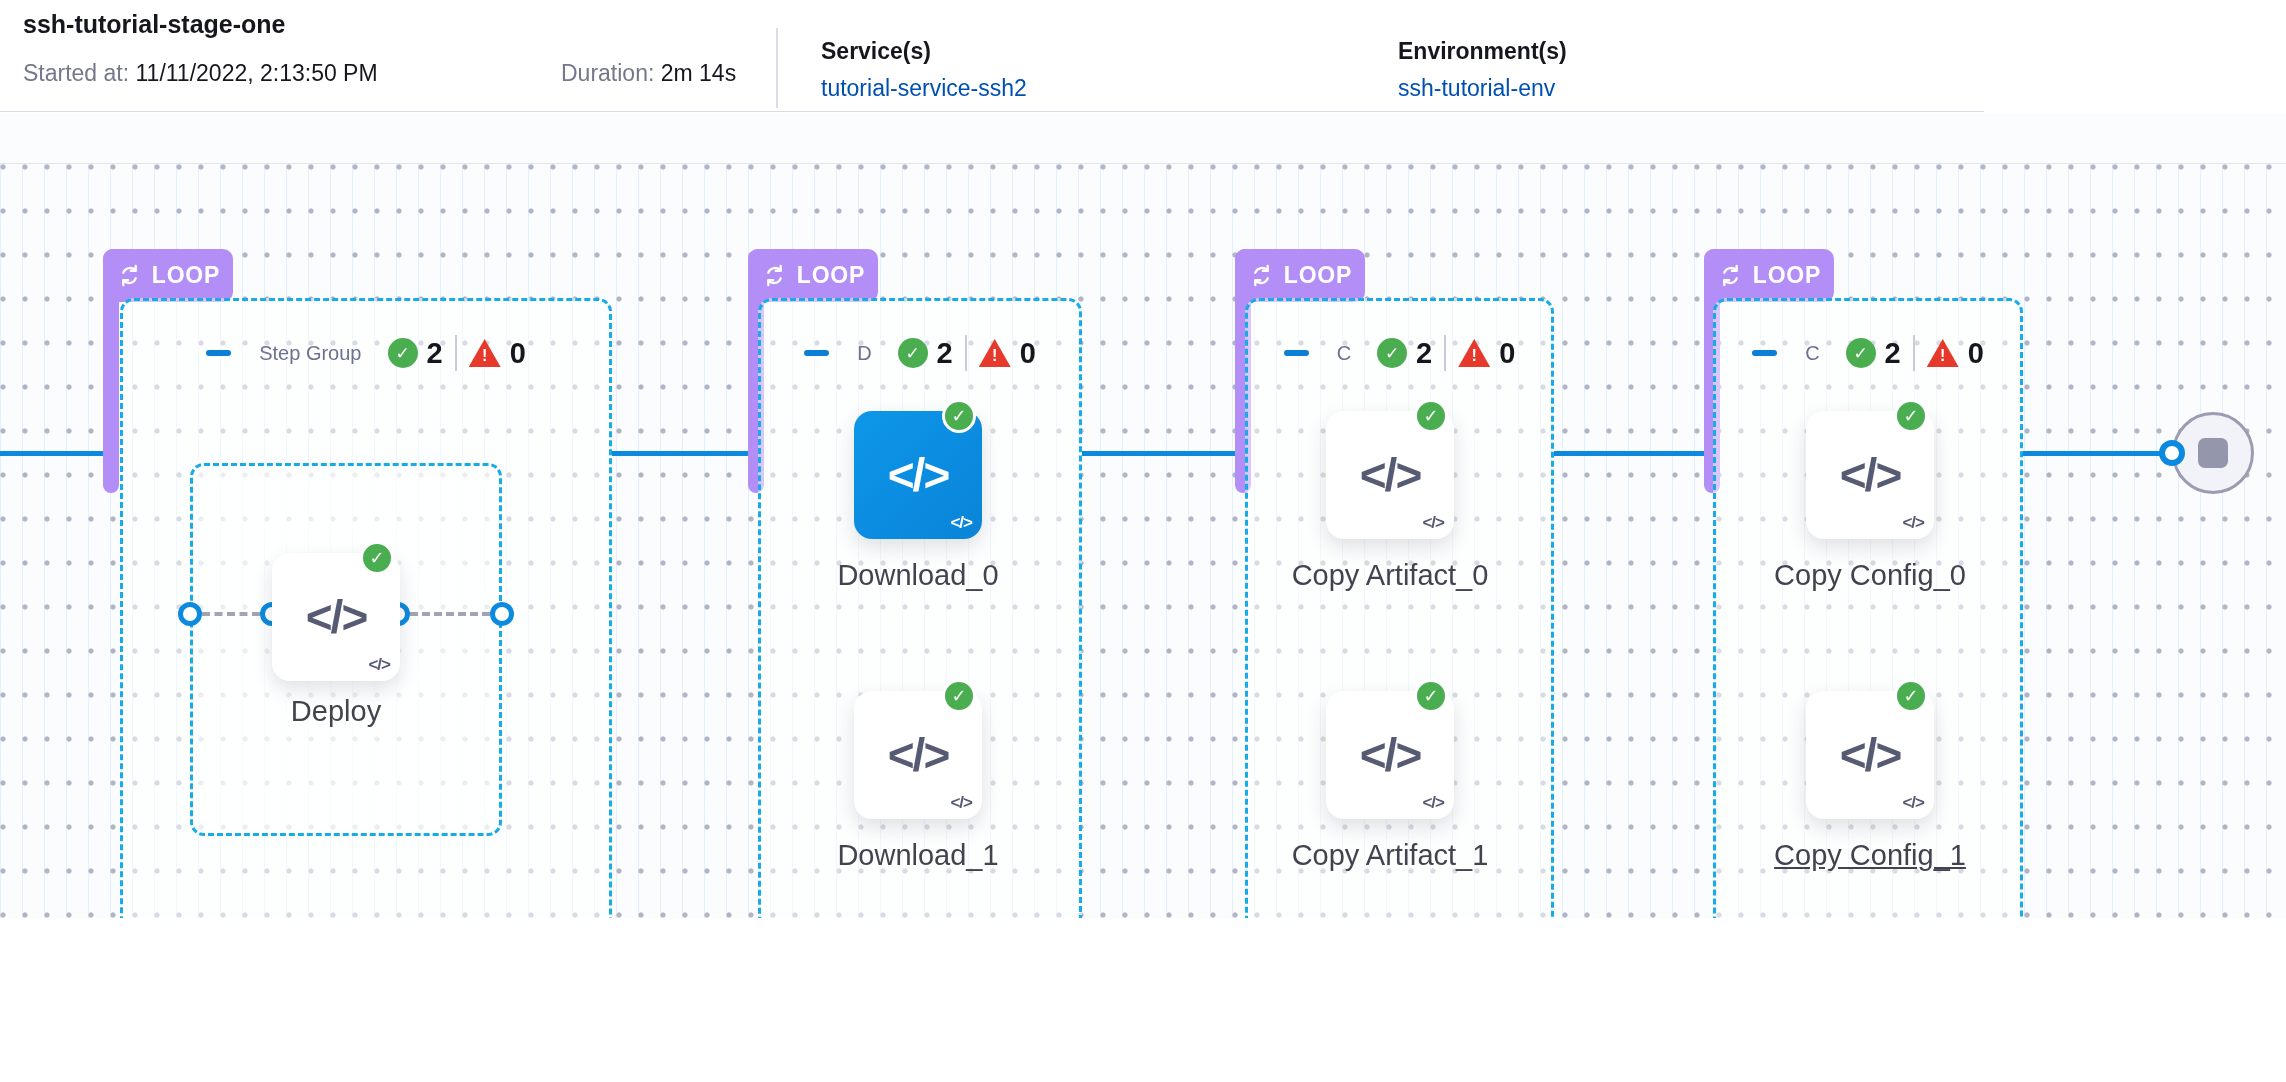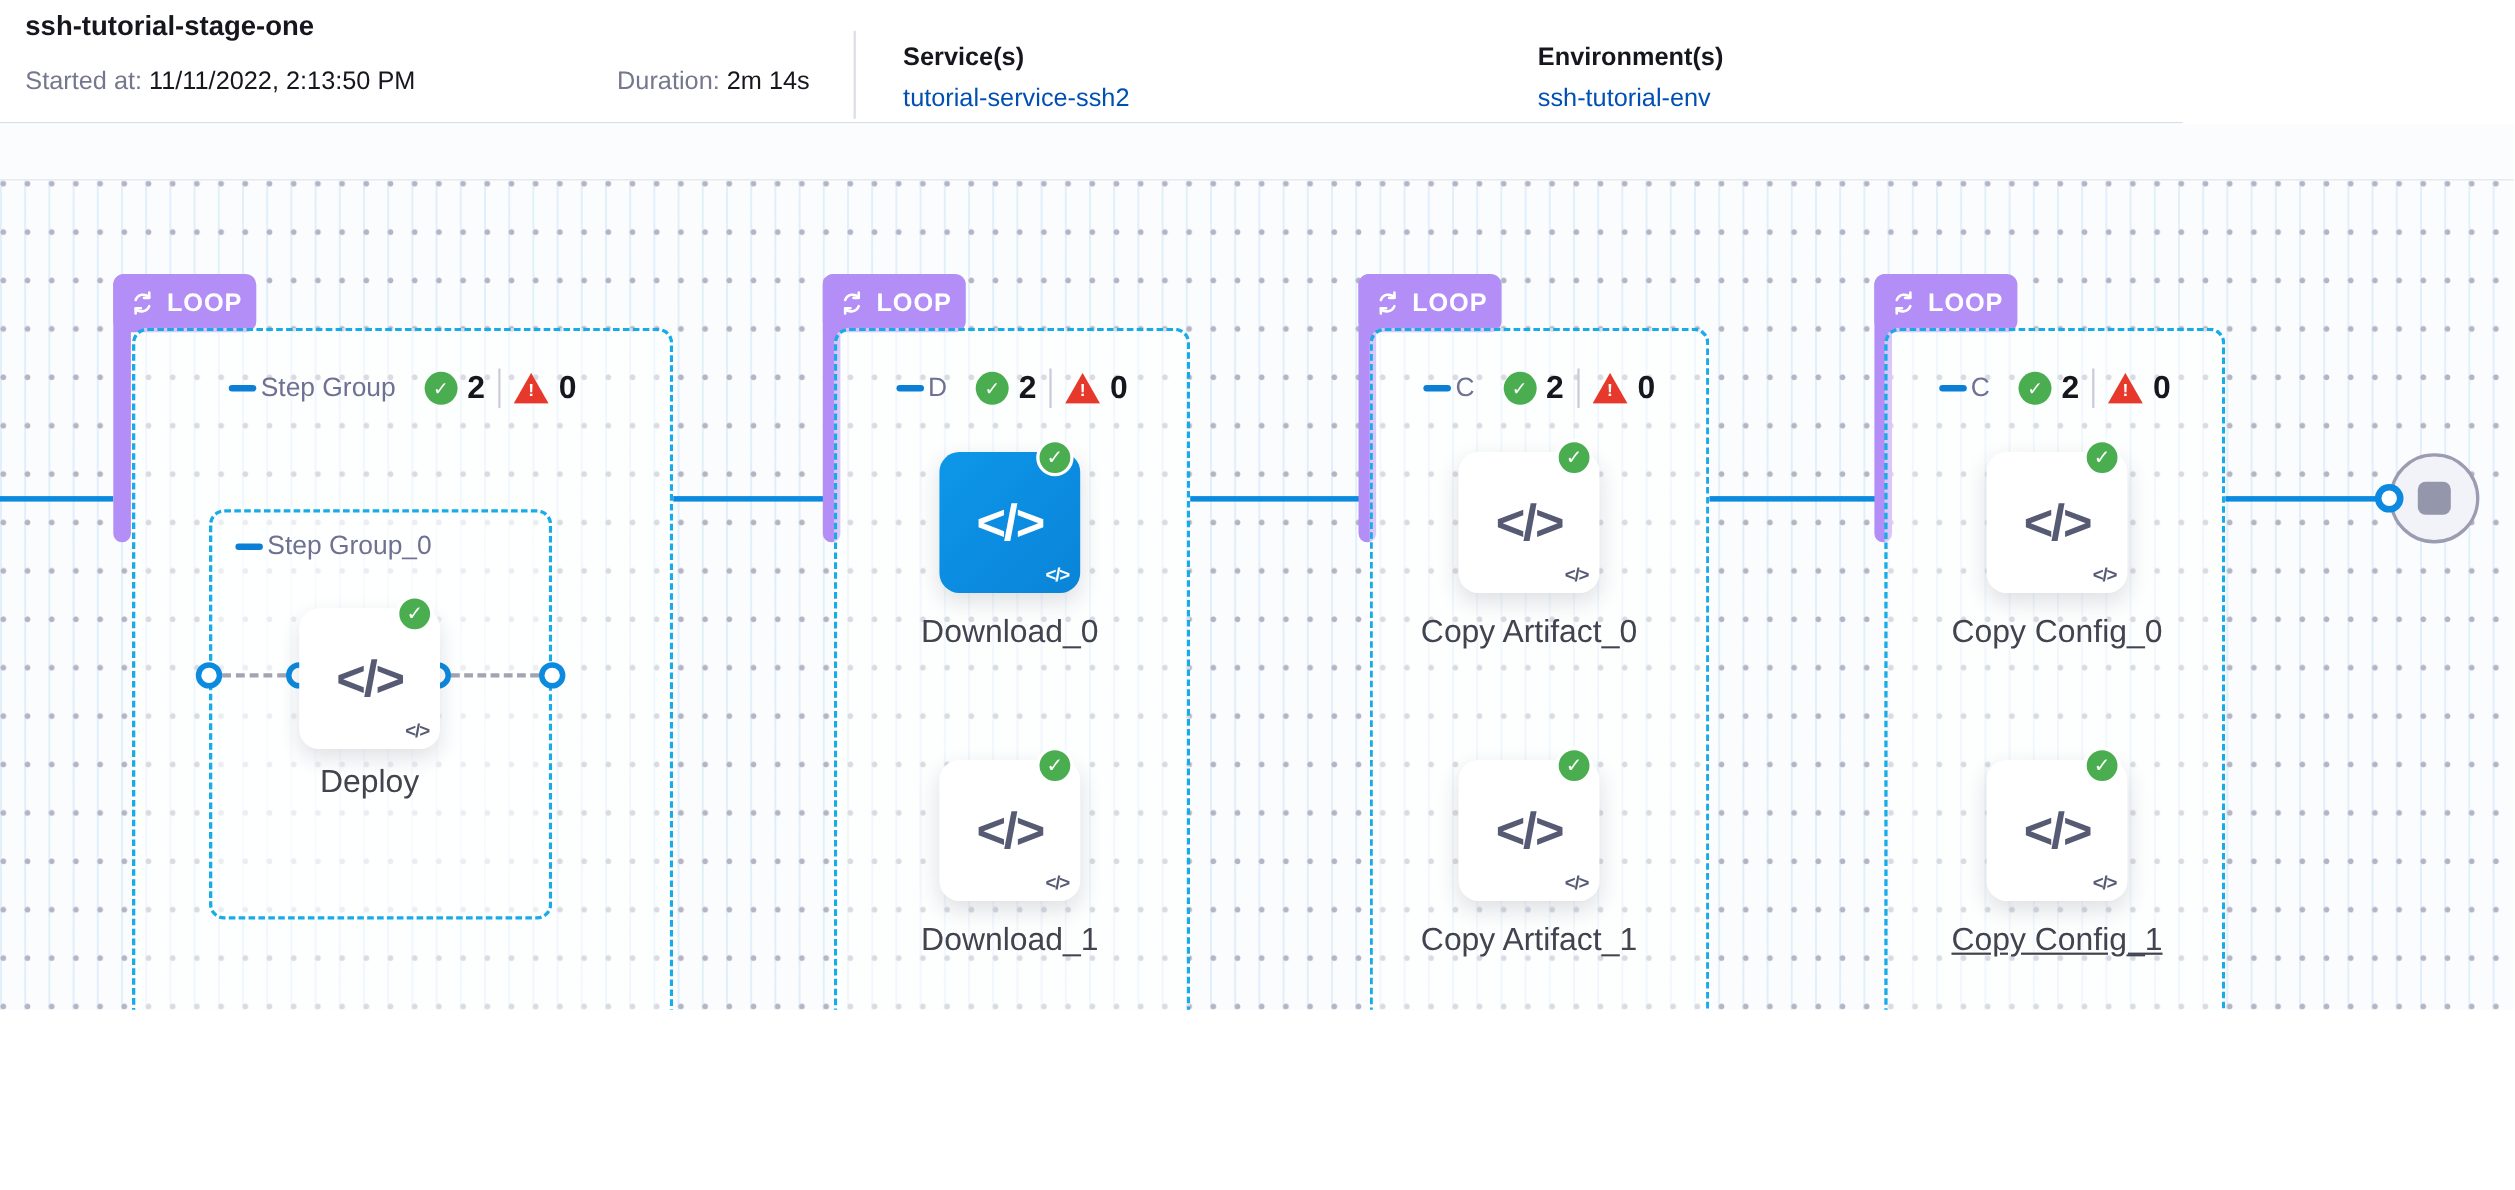--- a/index.html
+++ b/index.html
@@ -32,21 +32,21 @@
   .loop-strip{position:absolute;top:136px;width:16px;height:244px;background:#b28ef6;border-radius:10px 0 8px 8px;}
   .loop-badge{position:absolute;top:136px;height:53px;width:130px;background:#b28ef6;border-radius:10px;
     display:flex;align-items:center;justify-content:center;gap:9px;color:#fff;cursor:pointer;}
   .loop-badge span{font-size:23px;font-weight:700;letter-spacing:.8px;}
 
   
   .gbox{position:absolute;border:3px dashed #18abe8;border-radius:14px;background:rgba(255,255,255,.5);}
   .ghead{position:absolute;height:40px;display:flex;align-items:center;}
   .ghead.center{justify-content:center;}
   .dash{width:25px;height:6px;border-radius:3px;background:#0b7fd6;flex:0 0 auto;cursor:pointer;}
-  .glabel{font-size:24px;color:#6e7191;margin-left:4px;white-space:nowrap;cursor:pointer;}
+  .glabel{font-size:20px;color:#6e7191;margin-left:28px;white-space:nowrap;cursor:pointer;}
   .cluster{display:flex;align-items:center;margin-left:26px;}
   .okb{width:30px;height:30px;border-radius:50%;background:#4aae50;color:#fff;display:flex;align-items:center;justify-content:center;}
   .okb span{font-size:17px;font-weight:700;line-height:1;}
   .cnt{font-size:29px;font-weight:600;color:#15161e;margin-left:9px;}
   .vdiv{width:2px;height:36px;background:#c9cada;margin:0 12px;}
   .warn{width:32px;height:28px;background:#e6392c;clip-path:polygon(50% 0,100% 100%,0 100%);
     display:flex;align-items:flex-end;justify-content:center;}
   .warn i{font-style:normal;color:#fff;font-weight:700;font-size:16px;line-height:1;margin-bottom:3px;}
 
   
@@ -204,24 +204,20 @@
         <span class="cnt">2</span>
         <span class="vdiv"></span>
         <span class="warn">
             <i>!</i>
           </span>
         <span class="cnt">0</span>
       </span>
     </div>
 
     <div class="gbox" style="left:190px;top:350px;width:312px;height:373px;"></div>
-    <div class="ghead" style="left:214px;top:364px;width:280px;">
-      <span class="dash"></span>
-      <span class="glabel">Step Group_0</span>
-    </div>
 
     <div class="dashline" style="left:202px;top:499px;width:58px;"></div>
     <div class="dashline" style="left:410px;top:499px;width:80px;"></div>
     <div class="ring" style="left:178px;top:489px;"></div>
     <div class="ring" style="left:260px;top:489px;"></div>
     <div class="ring" style="left:386px;top:489px;"></div>
     <div class="ring" style="left:490px;top:489px;"></div>
 
     <div class="node" style="left:272px;top:440px;">
       <span class="code">&lt;/&gt;</span>

